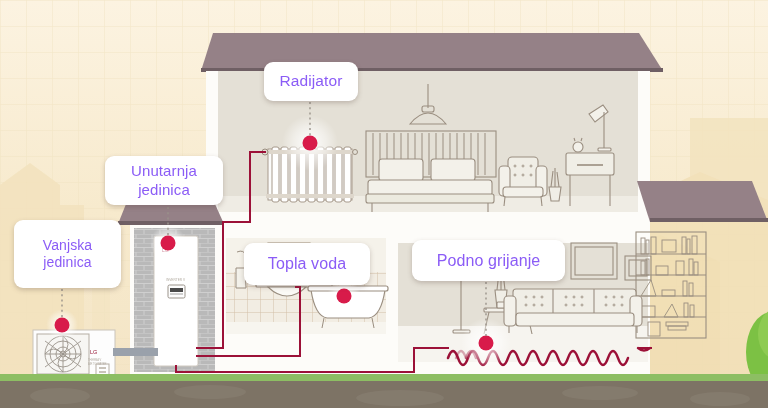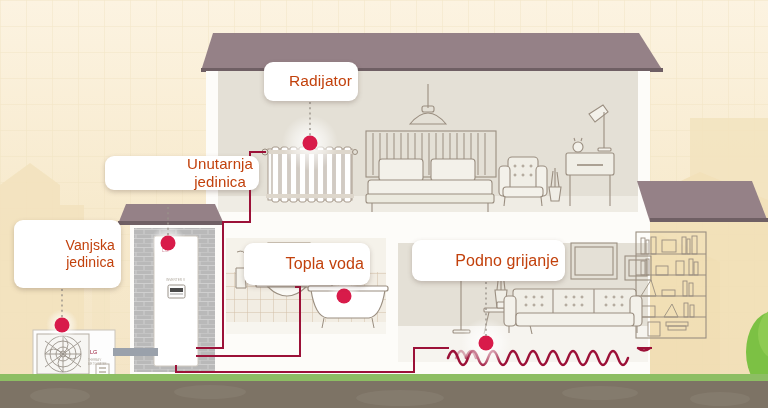--- a/index.html
+++ b/index.html
@@ -9,30 +9,30 @@
     background:#f7ead0;
   }
   #stage svg.layer{position:absolute;left:0;top:0;width:768px;height:408px;}
 
   
   .callout{
     position:absolute;
     background:#ffffff;
     border-radius:9px;
     box-shadow:0 2px 5px rgba(90,70,60,.28);
-    display:flex;align-items:center;justify-content:flex-end;
+    display:flex;align-items:center;justify-content:center;
     text-align:center;
-    color:#c2410c;
+    color:#8b5cf6;
     line-height:1.22;
     z-index:40;
     letter-spacing:.1px;
   }
   .callout span{display:block;padding:0 6px;}
   #c-radijator{left:264px;top:62px;width:94px;height:39px;font-size:15.5px;}
-  #c-unutarnja{left:105px;top:156px;width:118px;height:34px;font-size:15px;padding-left:36px;}
+  #c-unutarnja{left:105px;top:156px;width:118px;height:49px;font-size:15px;}
   #c-vanjska{left:14px;top:220px;width:107px;height:68px;font-size:14px;}
   #c-topla{left:244px;top:243px;width:126px;height:42px;font-size:16px;}
   #c-podno{left:412px;top:240px;width:153px;height:41px;font-size:16px;}
 </style>
 </head>
 <body>
 
 <div id="stage">
 
   <svg class="layer" viewBox="0 0 768 408">

